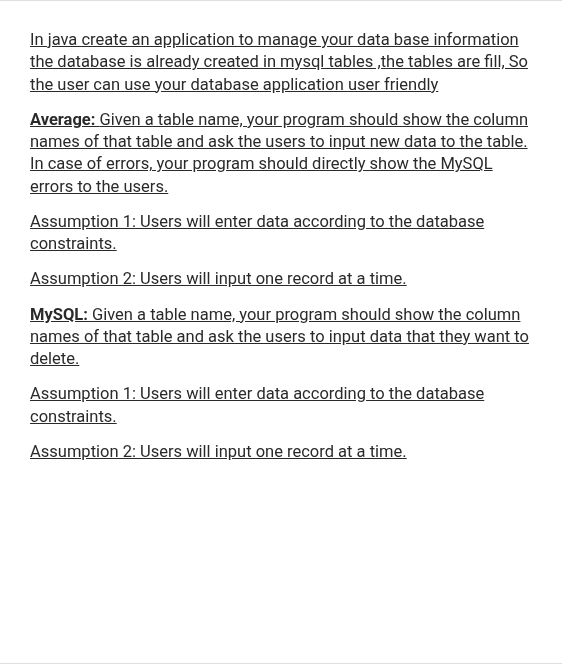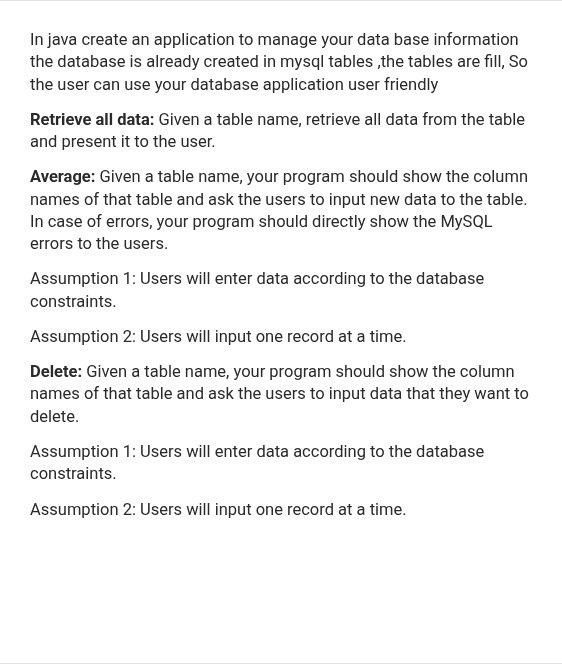--- a/index.html
+++ b/index.html
@@ -17,55 +17,53 @@
       border-top: 1px solid #e0e0e0;
       border-bottom: 1px solid #e0e0e0;
     }
     .content {
       font-size: 16.5px;
       line-height: 1.35;
       color: #2a2a2a;
     }
     .para {
       margin-bottom: 13px;
+      text-decoration: underline;
     }
     .para:last-child {
       margin-bottom: 0;
     }
     .bold-lead {
       font-weight: 700;
     }
   </style>
 </head>
 <body>
 
 <div class="content">
   <p class="para">
     <span>In java create an application to manage your data base information the database is already created in mysql tables ,the tables are fill, So the user can use your database application user friendly</span>
   </p>
 
-  <p class="para">
-    <span class="bold-lead">Retrieve all data: </span><span>Given a table name, retrieve all data from the table and present it to the user.</span>
-  </p>
 
 
   <p class="para">
     <span class="bold-lead">Average: </span><span>Given a table name, your program should show the column names of that table and ask the users to input new data to the table. In case of errors, your program should directly show the MySQL errors to the users.</span>
   </p>
 
   <p class="para">
     <span>Assumption 1: Users will enter data according to the database constraints.</span>
   </p>
 
   <p class="para">
     <span>Assumption 2: Users will input one record at a time.</span>
   </p>
 
   <p class="para">
-    <span class="bold-lead">Delete: </span><span>Given a table name, your program should show the column names of that table and ask the users to input data that they want to delete.</span>
+    <span class="bold-lead">MySQL: </span><span>Given a table name, your program should show the column names of that table and ask the users to input data that they want to delete.</span>
   </p>
 
   <p class="para">
     <span>Assumption 1: Users will enter data according to the database constraints.</span>
   </p>
 
   <p class="para">
     <span>Assumption 2: Users will input one record at a time.</span>
   </p>
 </div>

